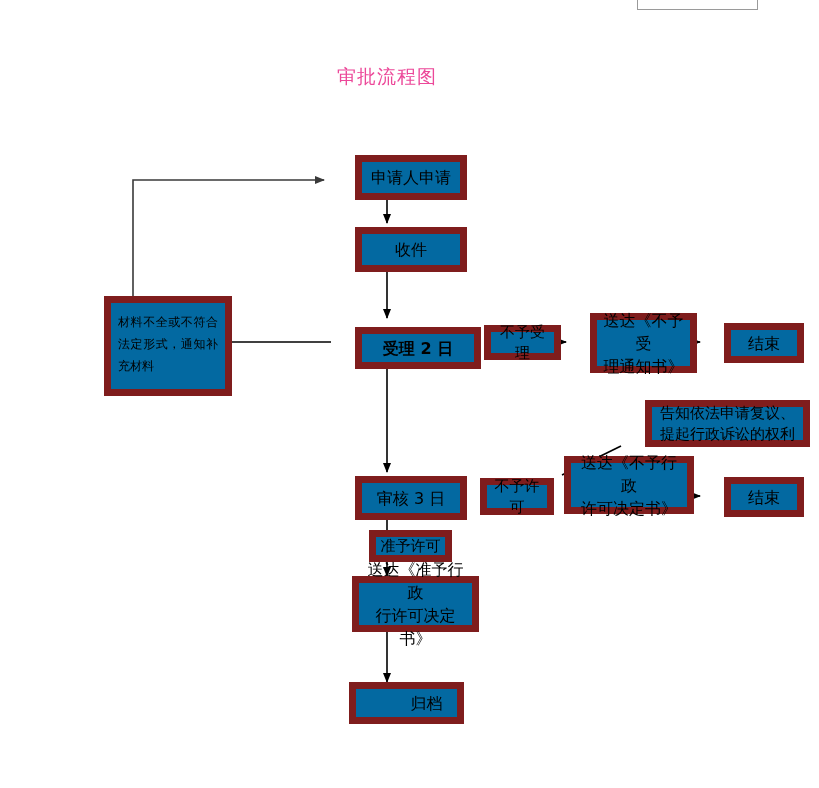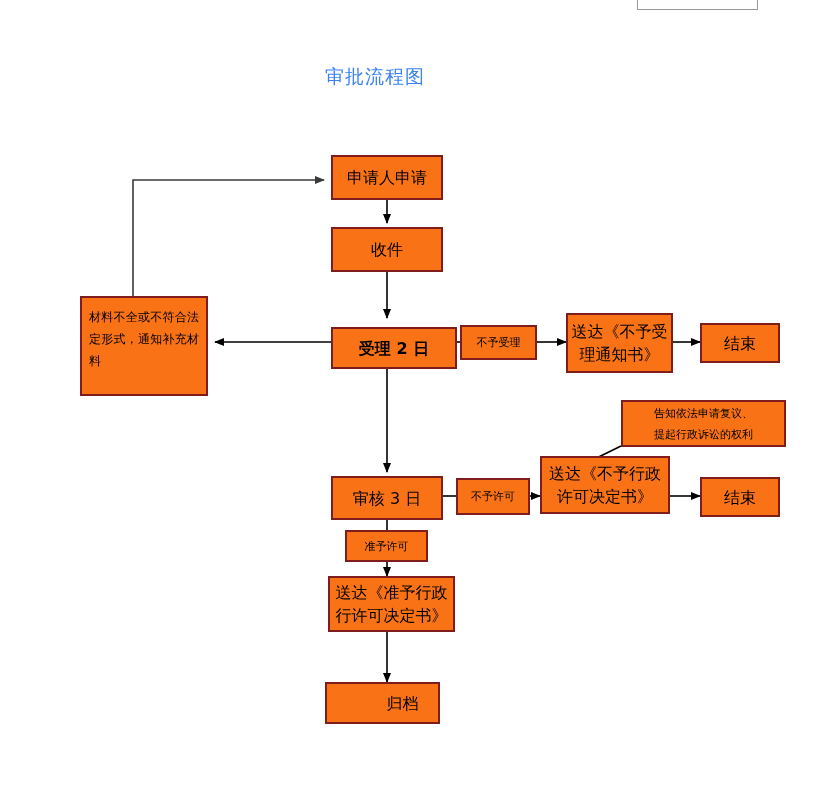--- a/index.html
+++ b/index.html
@@ -16,63 +16,64 @@
     position: relative;
     width: 819px;
     height: 788px;
     background: #ffffff;
     overflow: hidden;
   }
 
   
   .title {
     position: absolute;
-    left: 325px;
+    left: 337px;
     top: 63px;
     font-size: 19px;
     line-height: 26px;
     letter-spacing: 1px;
     white-space: nowrap;
-    color: #3b82f6;
+    color: #ec4899;
   }
 
   
   .stub-box {
     position: absolute;
     left: 637px;
     top: -24px;
     width: 121px;
     height: 34px;
     border: 1px solid #9a9a9a;
     background: #ffffff;
     box-sizing: border-box;
   }
 
   
   .node {
     position: absolute;
-    border: 2px solid #7f1d1d;
-    background: #f97316;
+    border: 7px solid #7f1d1d;
+    background: #0369a1;
     box-sizing: border-box;
     display: flex;
     align-items: center;
     justify-content: center;
     text-align: center;
     font-size: 16px;
     line-height: 23px;
     color: #000000;
+    margin-left: 24px;
   }
   .node .lbl {
     display: block;
     width: 100%;
     padding: 0 3px;
     box-sizing: border-box;
     white-space: pre-line;
   }
-  .node.small { font-size: 11px; line-height: 21px; align-items: center; }
+  .node.small { font-size: 15px; line-height: 21px; align-items: center; }
 
   
   .node.justify {
     display: block;
     padding: 8px 7px 0 7px;
     text-align: left;
   }
   .node.justify .lbl {
     text-align: justify;
     text-align-last: left;

